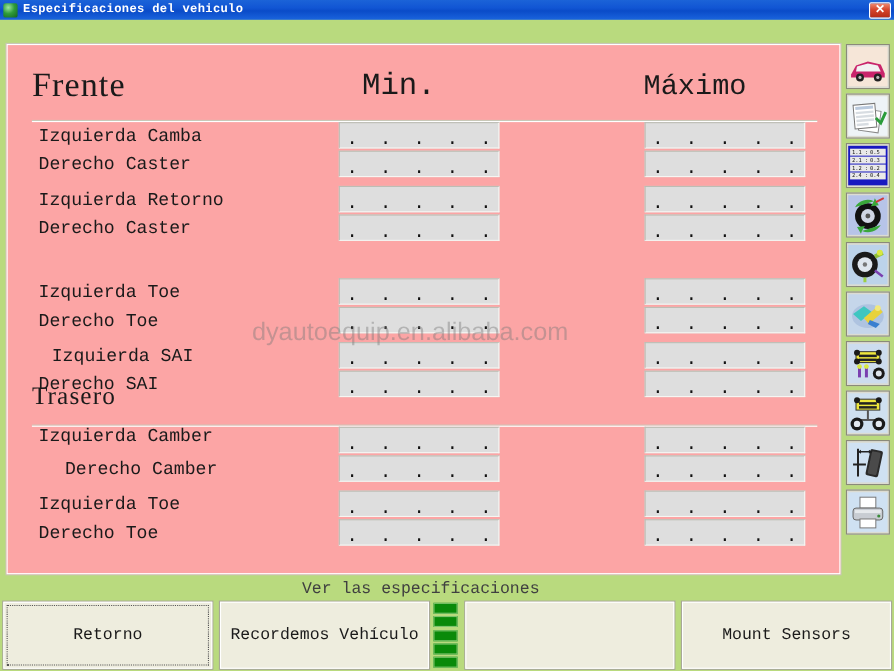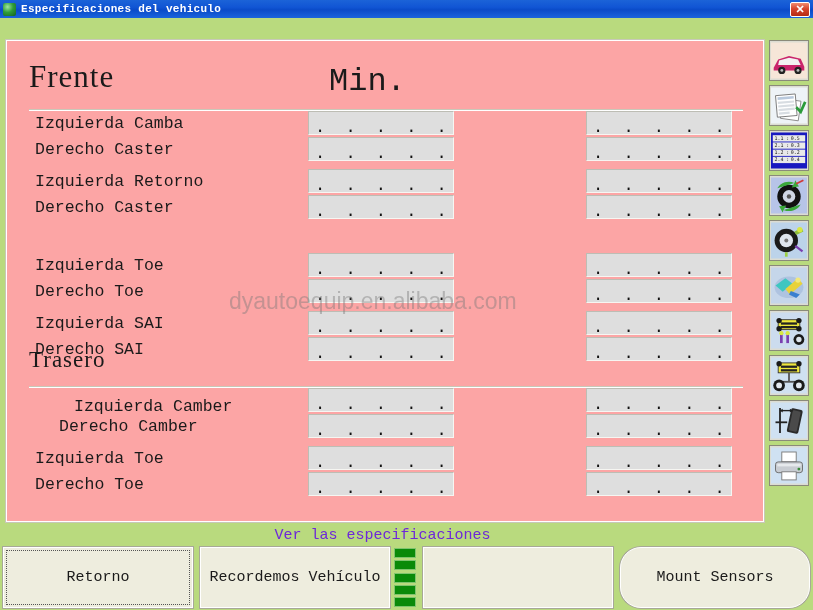--- a/index.html
+++ b/index.html
@@ -65,21 +65,21 @@
     position: absolute; left: 0; top: 18px;
     width: 100%; height: 52px;
   }
   .hdr-frente {
     position: absolute; left: 22px; top: 0;
     font-size: 31px; color: #1a1a1a;
     letter-spacing: 1px;
   }
   .hdr-min {
     position: absolute; left: 322px; top: 4px;
-    font-size: 32px; color: #1a1a1a;
+    font-size: 28px; color: #1a1a1a;
     font-family: "Liberation Mono", "DejaVu Sans Mono", monospace;
   }
   .hdr-max {
     position: absolute; left: 578px; top: 4px;
     font-size: 26px; color: #1a1a1a;
     font-family: "Liberation Mono", "DejaVu Sans Mono", monospace;
   }
   .sec-rule {
     position: absolute;
     left: 22px; width: 714px; height: 0;
@@ -154,21 +154,21 @@
   .tool > svg { display: block; width: 100%; height: 100%; }
 
   
   .viewspec {
     position: absolute;
     left: 0; top: 524px;
     width: 765px; height: 22px;
     display: flex; align-items: center; justify-content: center;
     font-family: "Liberation Mono", "DejaVu Sans Mono", monospace;
     font-size: 15px;
-    color: #6d28d9;
+    color: #404040;
   }
   .btnbar {
     position: absolute;
     left: 0; top: 547px;
     width: 813px; height: 63px;
   }
   .btn {
     position: absolute;
     top: 0; height: 61px;
     background: #eeedde;
@@ -183,21 +183,21 @@
   }
   .btn.focused::after {
     content: "";
     position: absolute;
     left: 2px; top: 2px; right: 2px; bottom: 2px;
     border: 1px dotted #555;
   }
   .btn-retorno  { left: 3px;   width: 190px; }
   .btn-recordar { left: 200px; width: 190px; padding-right: 0px; }
   .btn-blank    { left: 423px; width: 190px; }
-  .btn-mount    { left: 620px; width: 190px; border-radius: 21px; }
+  .btn-mount    { left: 620px; width: 190px; }
 
   .seg-bar {
     position: absolute;
     left: 394px; top: 547px;
     width: 22px; height: 61px;
     display: flex; flex-direction: column;
     justify-content: space-between;
     padding: 1px 0;
   }
   .seg {
@@ -215,20 +215,21 @@
     <div class="tb-icon"></div>
     <div class="tb-title">Especificaciones del vehiculo</div>
     <div class="tb-close">✕</div>
   </div>
 
   <div class="panel">
 
     <div class="hdr-row">
       <div class="hdr-frente">Frente</div>
       <div class="hdr-min">Min.</div>
+      <div class="hdr-max">Máximo</div>
     </div>
     <div class="sec-rule" style="top:68px;"></div>
 
     <div>
 
       <div class="row-label" style="top:73px;">Izquierda Camba</div>
       <div class="field min" style="top:70px;">. . . . .</div>
       <div class="field max" style="top:70px;">. . . . .</div>
 
       <div class="row-label" style="top:99px;">Derecho Caster</div>
@@ -244,35 +245,35 @@
       <div class="field max" style="top:154px;">. . . . .</div>
 
       <div class="row-label" style="top:215px;">Izquierda Toe</div>
       <div class="field min" style="top:212px;">. . . . .</div>
       <div class="field max" style="top:212px;">. . . . .</div>
 
       <div class="row-label" style="top:241px;">Derecho Toe</div>
       <div class="field min" style="top:238px;">. . . . .</div>
       <div class="field max" style="top:238px;">. . . . .</div>
 
-      <div class="row-label" style="top:273px;">Izquierda SAI</div>
+      <div class="row-label" style="top:273px;margin-left:12px;">Izquierda SAI</div>
       <div class="field min" style="top:270px;">. . . . .</div>
       <div class="field max" style="top:270px;">. . . . .</div>
 
       <div class="row-label" style="top:299px;">Derecho SAI</div>
       <div class="field min" style="top:296px;">. . . . .</div>
       <div class="field max" style="top:296px;">. . . . .</div>
     </div>
 
     <div class="hdr-trasero" style="top:306px;">Trasero</div>
     <div class="sec-rule" style="top:345px;"></div>
 
     <div>
 
-      <div class="row-label" style="top:356px;margin-left:39px;">Izquierda Camber</div>
+      <div class="row-label" style="top:346px;">Izquierda Camber</div>
       <div class="field min" style="top:347px;">. . . . .</div>
       <div class="field max" style="top:347px;">. . . . .</div>
 
       <div class="row-label" style="top:376px;margin-left:24px;">Derecho Camber</div>
       <div class="field min" style="top:373px;">. . . . .</div>
       <div class="field max" style="top:373px;">. . . . .</div>
 
       <div class="row-label" style="top:408px;">Izquierda Toe</div>
       <div class="field min" style="top:405px;">. . . . .</div>
       <div class="field max" style="top:405px;">. . . . .</div>

